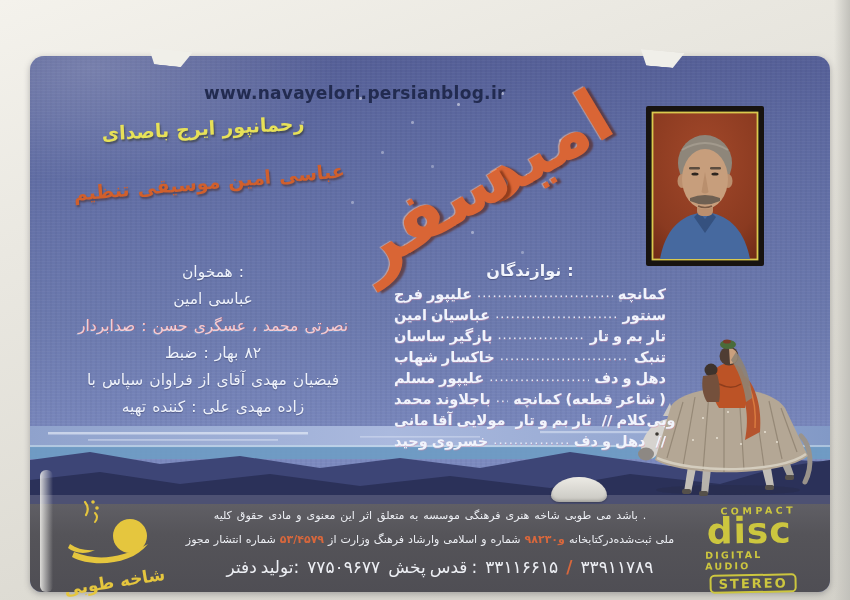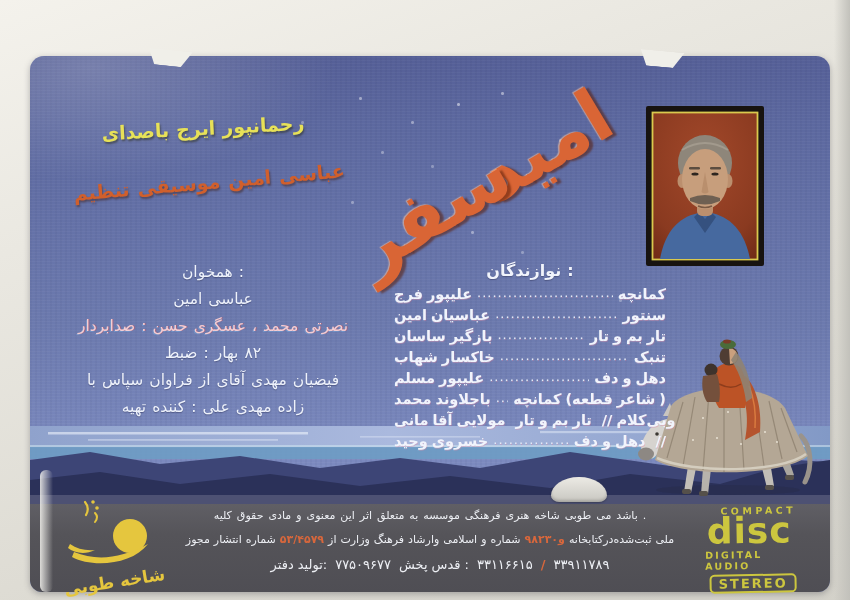--- a/index.html
+++ b/index.html
@@ -76,21 +76,21 @@
           text-shadow:.5px .5px 0 rgba(255,120,140,.3), -.5px 1px 0 rgba(130,215,255,.22); }
   .mr .dots { flex:1; min-width:0; overflow:hidden; letter-spacing:1px; font-weight:normal;
           font-size:13px; color:#e4eaf6; transform:translateY(-2px); }
   .mr .extra { margin-left:5px; }
 
   
   .f1 { left:155px; top:509px; width:550px; justify-content:center; gap:5px; font-size:11px;
         color:#edeff4; }
   .f2 { left:150px; top:533px; width:560px; justify-content:center; gap:4px; font-size:11px;
         color:#edeff4; }
-  .f3 { left:215px; top:557px; width:450px; justify-content:center; gap:8px; font-size:13px;
+  .f3 { left:215px; top:557px; width:450px; justify-content:center; gap:8px; font-size:17px;
         color:#edeff4; }
   .orange { color:#d8673c; font-weight:bold; }
   .digits { letter-spacing:1px; }
 
   .cd { position:absolute; left:699px; top:505px; width:112px; z-index:6; color:#ccc63f;
         transform:rotate(-1deg); }
   .cd-compact { font-size:9.5px; letter-spacing:3.5px; margin-left:22px; font-weight:bold; }
   .cd-disc { font-size:36px; font-weight:bold; line-height:.85; letter-spacing:1px; margin-left:8px; }
   .cd-da { font-size:9.5px; letter-spacing:2.2px; margin-left:6px; font-weight:bold; margin-top:2px; }
   .cd-stereo { display:inline-block; border:2px solid #ccc63f; border-radius:5px; padding:0 7px;
@@ -135,20 +135,21 @@
     <div class="strip"></div>
   </div>
 
   <div class="speckles"></div>
   <div class="tab tab-1"></div>
   <div class="tab tab-2"></div>
   <div class="notch"></div>
   <div class="crease"></div>
   <div class="scan-edge-right"></div>
 
+  <div class="url">www.navayelori.persianblog.ir</div>
 
   <span class="title-word title-upper">امید</span>
   <span class="title-word title-lower">سفر</span>
 
   <div class="ln vocal">
       <span class="w">باصدای</span>
       <span class="w">ایرج</span>
       <span class="w">رحمانپور</span>
     </div>
   <div class="ln arr">

